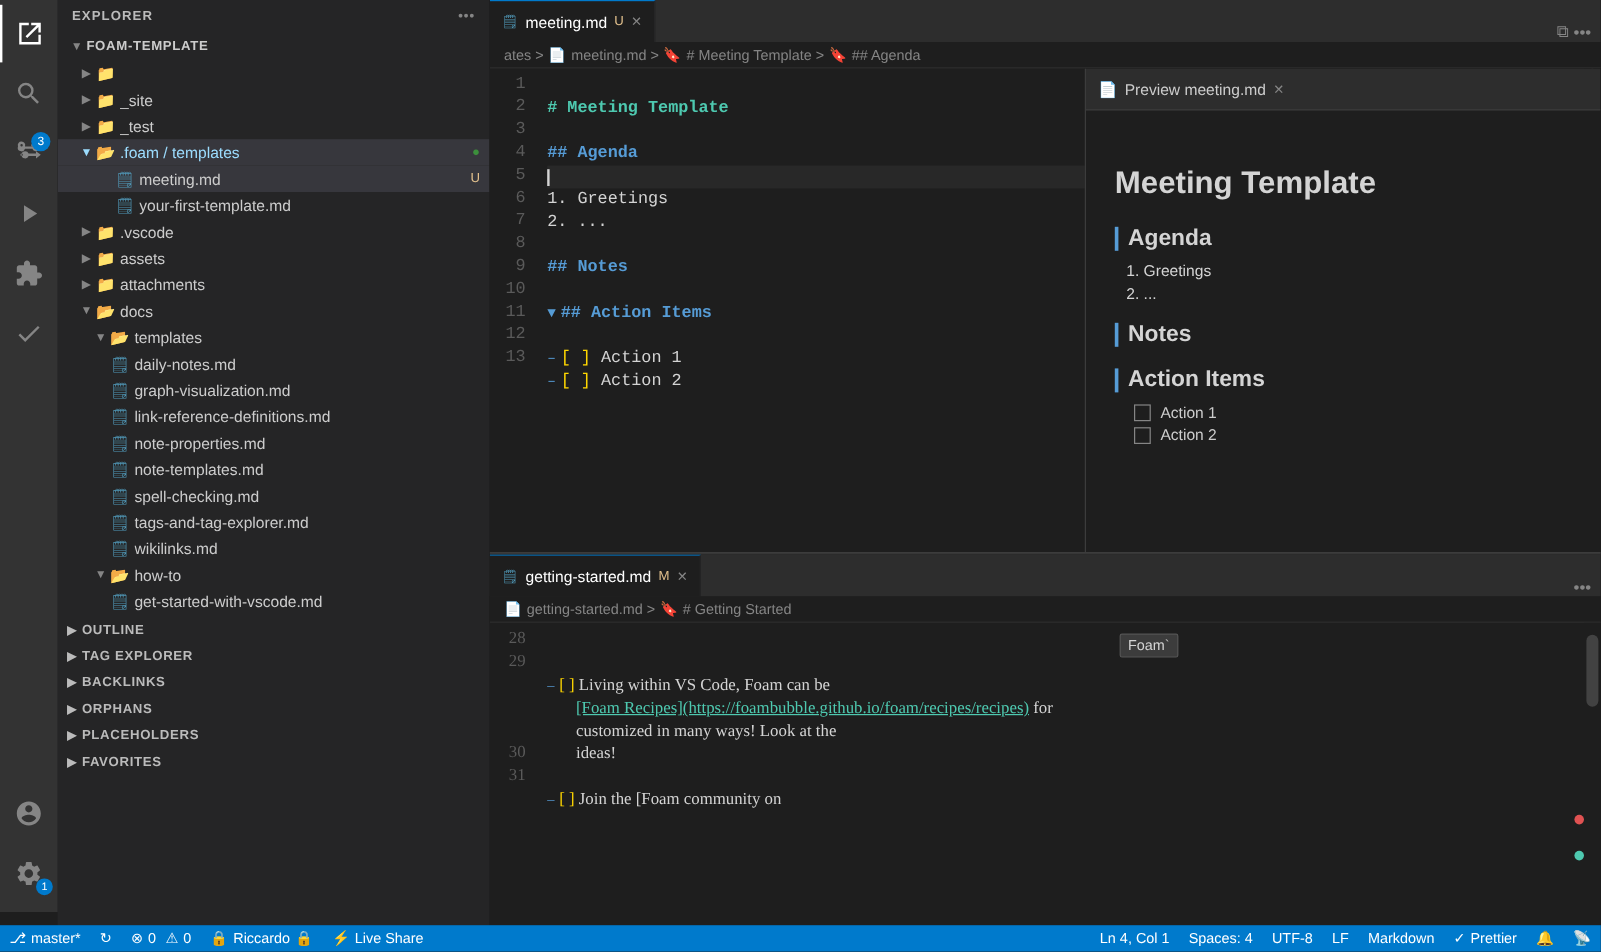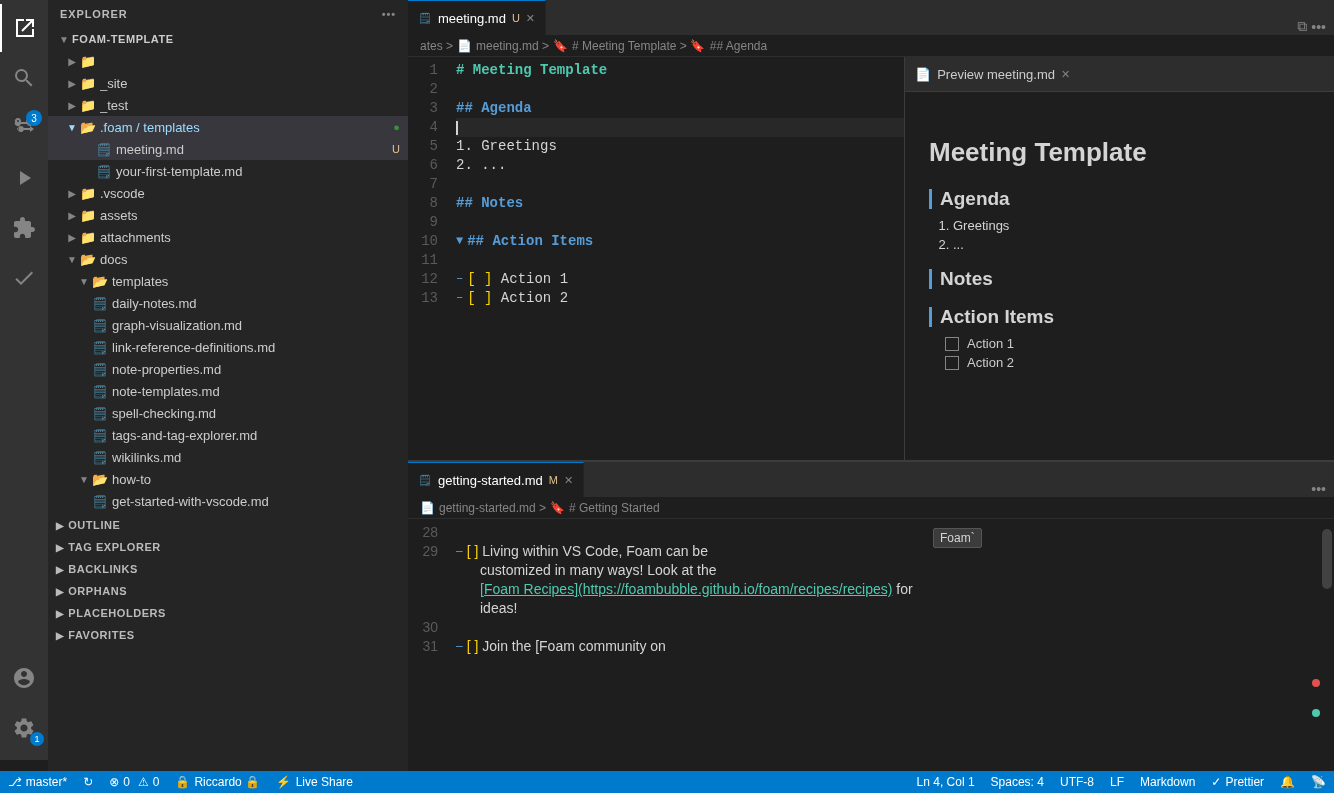--- a/index.html
+++ b/index.html
@@ -268,20 +268,21 @@
       padding-right: 10px;
       color: #5a5a5a;
       flex-shrink: 0;
       user-select: none;
     }
     .line-numbers div { height: 19px; }
     .code-lines {
       flex: 1;
       overflow: hidden;
       padding-left: 8px;
+      margin-top: 20px;
     }
     .code-line {
       height: 19px;
       white-space: pre;
       display: flex;
       align-items: center;
     }
 
     
     .c-heading { color: #569cd6; font-weight: bold; }
@@ -797,42 +798,42 @@
         </div>
       </div>
 
       <div class="breadcrumb">
         <span style="color:#519aba;">📄</span>
         <span>getting-started.md &gt;</span>
         <span style="color:#569cd6;">🔖</span>
         <span># Getting Started</span>
       </div>
 
-      <div class="code-content" style="font-family:Liberation Sans, sans-serif;font-size:14px;line-height:19px;">
+      <div class="code-content" style="font-family:Liberation Serif, serif;font-size:14px;line-height:19px;">
         <div class="line-numbers">
           <div>28</div>
           <div>29</div>
           <div></div>
           <div></div>
           <div></div>
           <div>30</div>
           <div>31</div>
         </div>
         <div class="code-lines">
           <div class="code-line"></div>
           <div class="code-line">
             <span style="color:#569cd6;font-size:12px;margin-right:4px;">–</span>
             <span class="c-text"><span class="c-bracket">[</span> <span class="c-bracket">]</span> Living within VS Code, Foam can be</span>
           </div>
           <div class="code-line" style="padding-left:24px;">
-            <span class="c-text">customized in many ways! Look at the</span>
+            <span style="color:#4ec9b0;text-decoration:underline;">[Foam Recipes](https://foambubble.github.io/foam/recipes/recipes)</span>
+            <span class="c-text"> for</span>
           </div>
           <div class="code-line" style="padding-left:24px;">
-            <span style="color:#4ec9b0;text-decoration:underline;">[Foam Recipes](https://foambubble.github.io/foam/recipes/recipes)</span>
-            <span class="c-text"> for</span>
+            <span class="c-text">customized in many ways! Look at the</span>
           </div>
           <div class="code-line" style="padding-left:24px;">
             <span class="c-text">ideas!</span>
           </div>
           <div class="code-line"></div>
           <div class="code-line">
             <span style="color:#569cd6;font-size:12px;margin-right:4px;">–</span>
             <span class="c-text"><span class="c-bracket">[</span> <span class="c-bracket">]</span> Join the [Foam community on</span>
           </div>
         </div>

